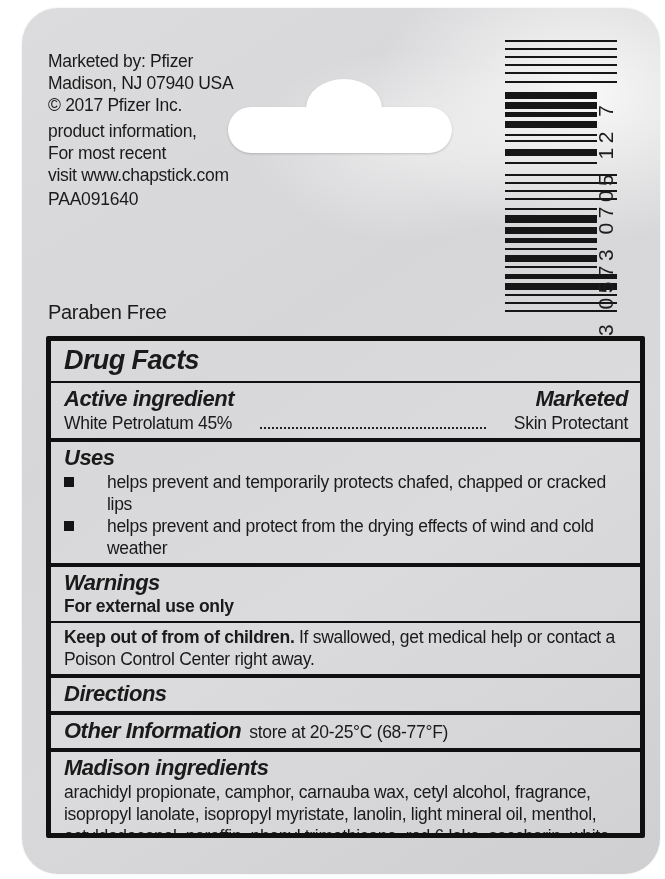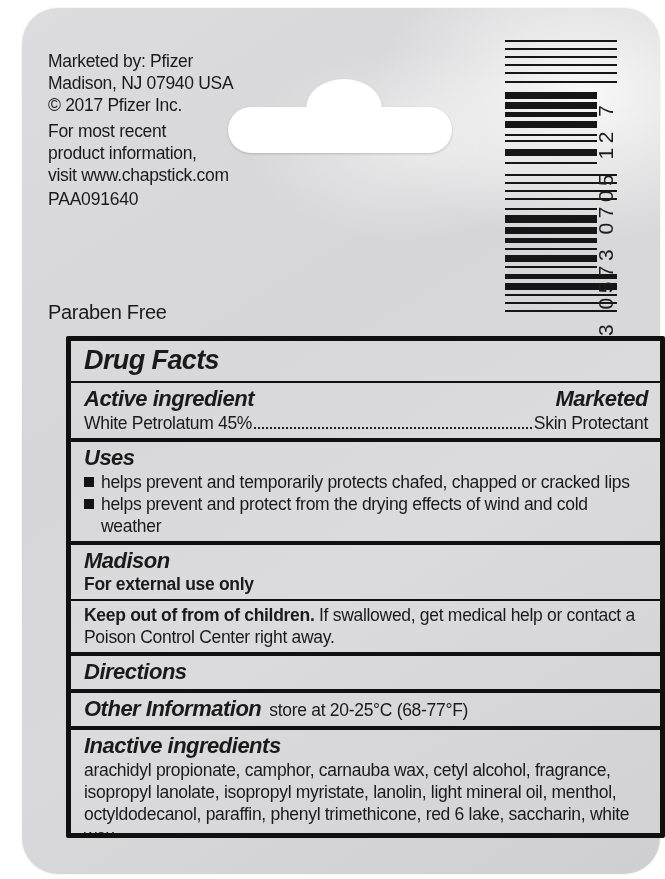--- a/index.html
+++ b/index.html
@@ -32,28 +32,28 @@
   .bar{background:#161616;}
   .bc-digits{
     position:absolute;left:-31px;top:148px;width:268px;height:28px;
     transform:rotate(-90deg);
     font-size:21px;letter-spacing:4.5px;color:#1d1d1d;white-space:nowrap;
   }
   
   .dfbox{
     position:absolute;left:24px;top:328px;width:599px;height:502px;
     border:5px solid #101010;border-radius:2px;background:rgba(255,255,255,0.06);
-    box-sizing:border-box;overflow:hidden;margin-left:20px;
+    box-sizing:border-box;overflow:hidden;
   }
   .sec{padding:3px 12px 4px 13px;}
   .rule-thick{height:4px;background:#101010;}
   .rule-thin{height:2px;background:#101010;}
   .df-title{font-size:27px;font-weight:bold;font-style:italic;letter-spacing:-0.6px;padding:4px 12px 5px 13px;}
   .h-bi{font-size:22px;font-weight:bold;font-style:italic;letter-spacing:-0.5px;}
-  .body-t{font-size:17.5px;line-height:22px;letter-spacing:-0.3px;}
+  .body-t{font-size:17.5px;line-height:22px;letter-spacing:-0.3px;gap:26px;}
   .active-row{display:flex;justify-content:space-between;align-items:baseline;gap:40px;}
   .leader-row{display:flex;align-items:baseline;}
   .leader-fill{flex:1;border-bottom:2px dotted #222;margin:0 2px 4px 2px;}
   .bullet-row{display:flex;align-items:flex-start;}
   .sq{width:10px;height:10px;background:#141414;margin:6px 7px 0 0;flex:0 0 auto;}
   .inline-head{display:flex;align-items:baseline;gap:8px;}
   .b{font-weight:bold;}
   .warn-sub{font-size:17.5px;font-weight:bold;letter-spacing:-0.3px;padding:0 12px 4px 13px;}
 </style>
 </head>
@@ -66,22 +66,22 @@
     <div class="hole-slot"></div>
   </div>
 
   <div class="addr">
     <div>Marketed by: Pfizer</div>
     <div>Madison, NJ 07940 USA</div>
     <div>© 2017 Pfizer Inc.</div>
   </div>
 
   <div class="addr2">
+    <div>product information,</div>
     <div>For most recent</div>
-    <div>product information,</div>
     <div>visit www.chapstick.com</div>
   </div>
 
   <div class="lot">PAA091640</div>
 
   <div class="barcode">
     <div class="bars" id="bars">
         <div class="bar" style="height: 2px; margin-bottom: 6px; width: 112px;"></div>
         <div class="bar" style="height: 2px; margin-bottom: 6px; width: 112px;"></div>
         <div class="bar" style="height: 2px; margin-bottom: 6px; width: 112px;"></div>
@@ -144,21 +144,21 @@
       </div>
       <div class="bullet-row body-t">
         <span class="sq"></span>
         <span>helps prevent and protect from the drying effects of wind and cold weather</span>
       </div>
     </div>
     <div class="rule-thick"></div>
 
     <div>
       <div class="sec" style="padding-bottom:0;">
-        <div class="h-bi">Madison</div>
+        <div class="h-bi">Warnings</div>
       </div>
       <div class="warn-sub">For external use only</div>
       <div class="rule-thin"></div>
       <div class="sec body-t">
         <span class="b">Keep out of from of children.</span><span> If swallowed, get medical help or contact a Poison Control Center right away.</span>
       </div>
     </div>
     <div class="rule-thick"></div>
 
     <div class="sec inline-head">
@@ -166,18 +166,18 @@
     </div>
     <div class="rule-thick"></div>
 
     <div class="sec inline-head">
       <span class="h-bi">Other Information</span>
       <span class="body-t">store at 20-25°C (68-77°F)</span>
     </div>
     <div class="rule-thick"></div>
 
     <div class="sec">
-      <div class="h-bi">Inactive ingredients</div>
+      <div class="h-bi">Madison ingredients</div>
       <div class="body-t">arachidyl propionate, camphor, carnauba wax, cetyl alcohol, fragrance, isopropyl lanolate, isopropyl myristate, lanolin, light mineral oil, menthol, octyldodecanol, paraffin, phenyl trimethicone, red 6 lake, saccharin, white wax</div>
     </div>
 
   </div>
 </div>
 
 </body></html>

